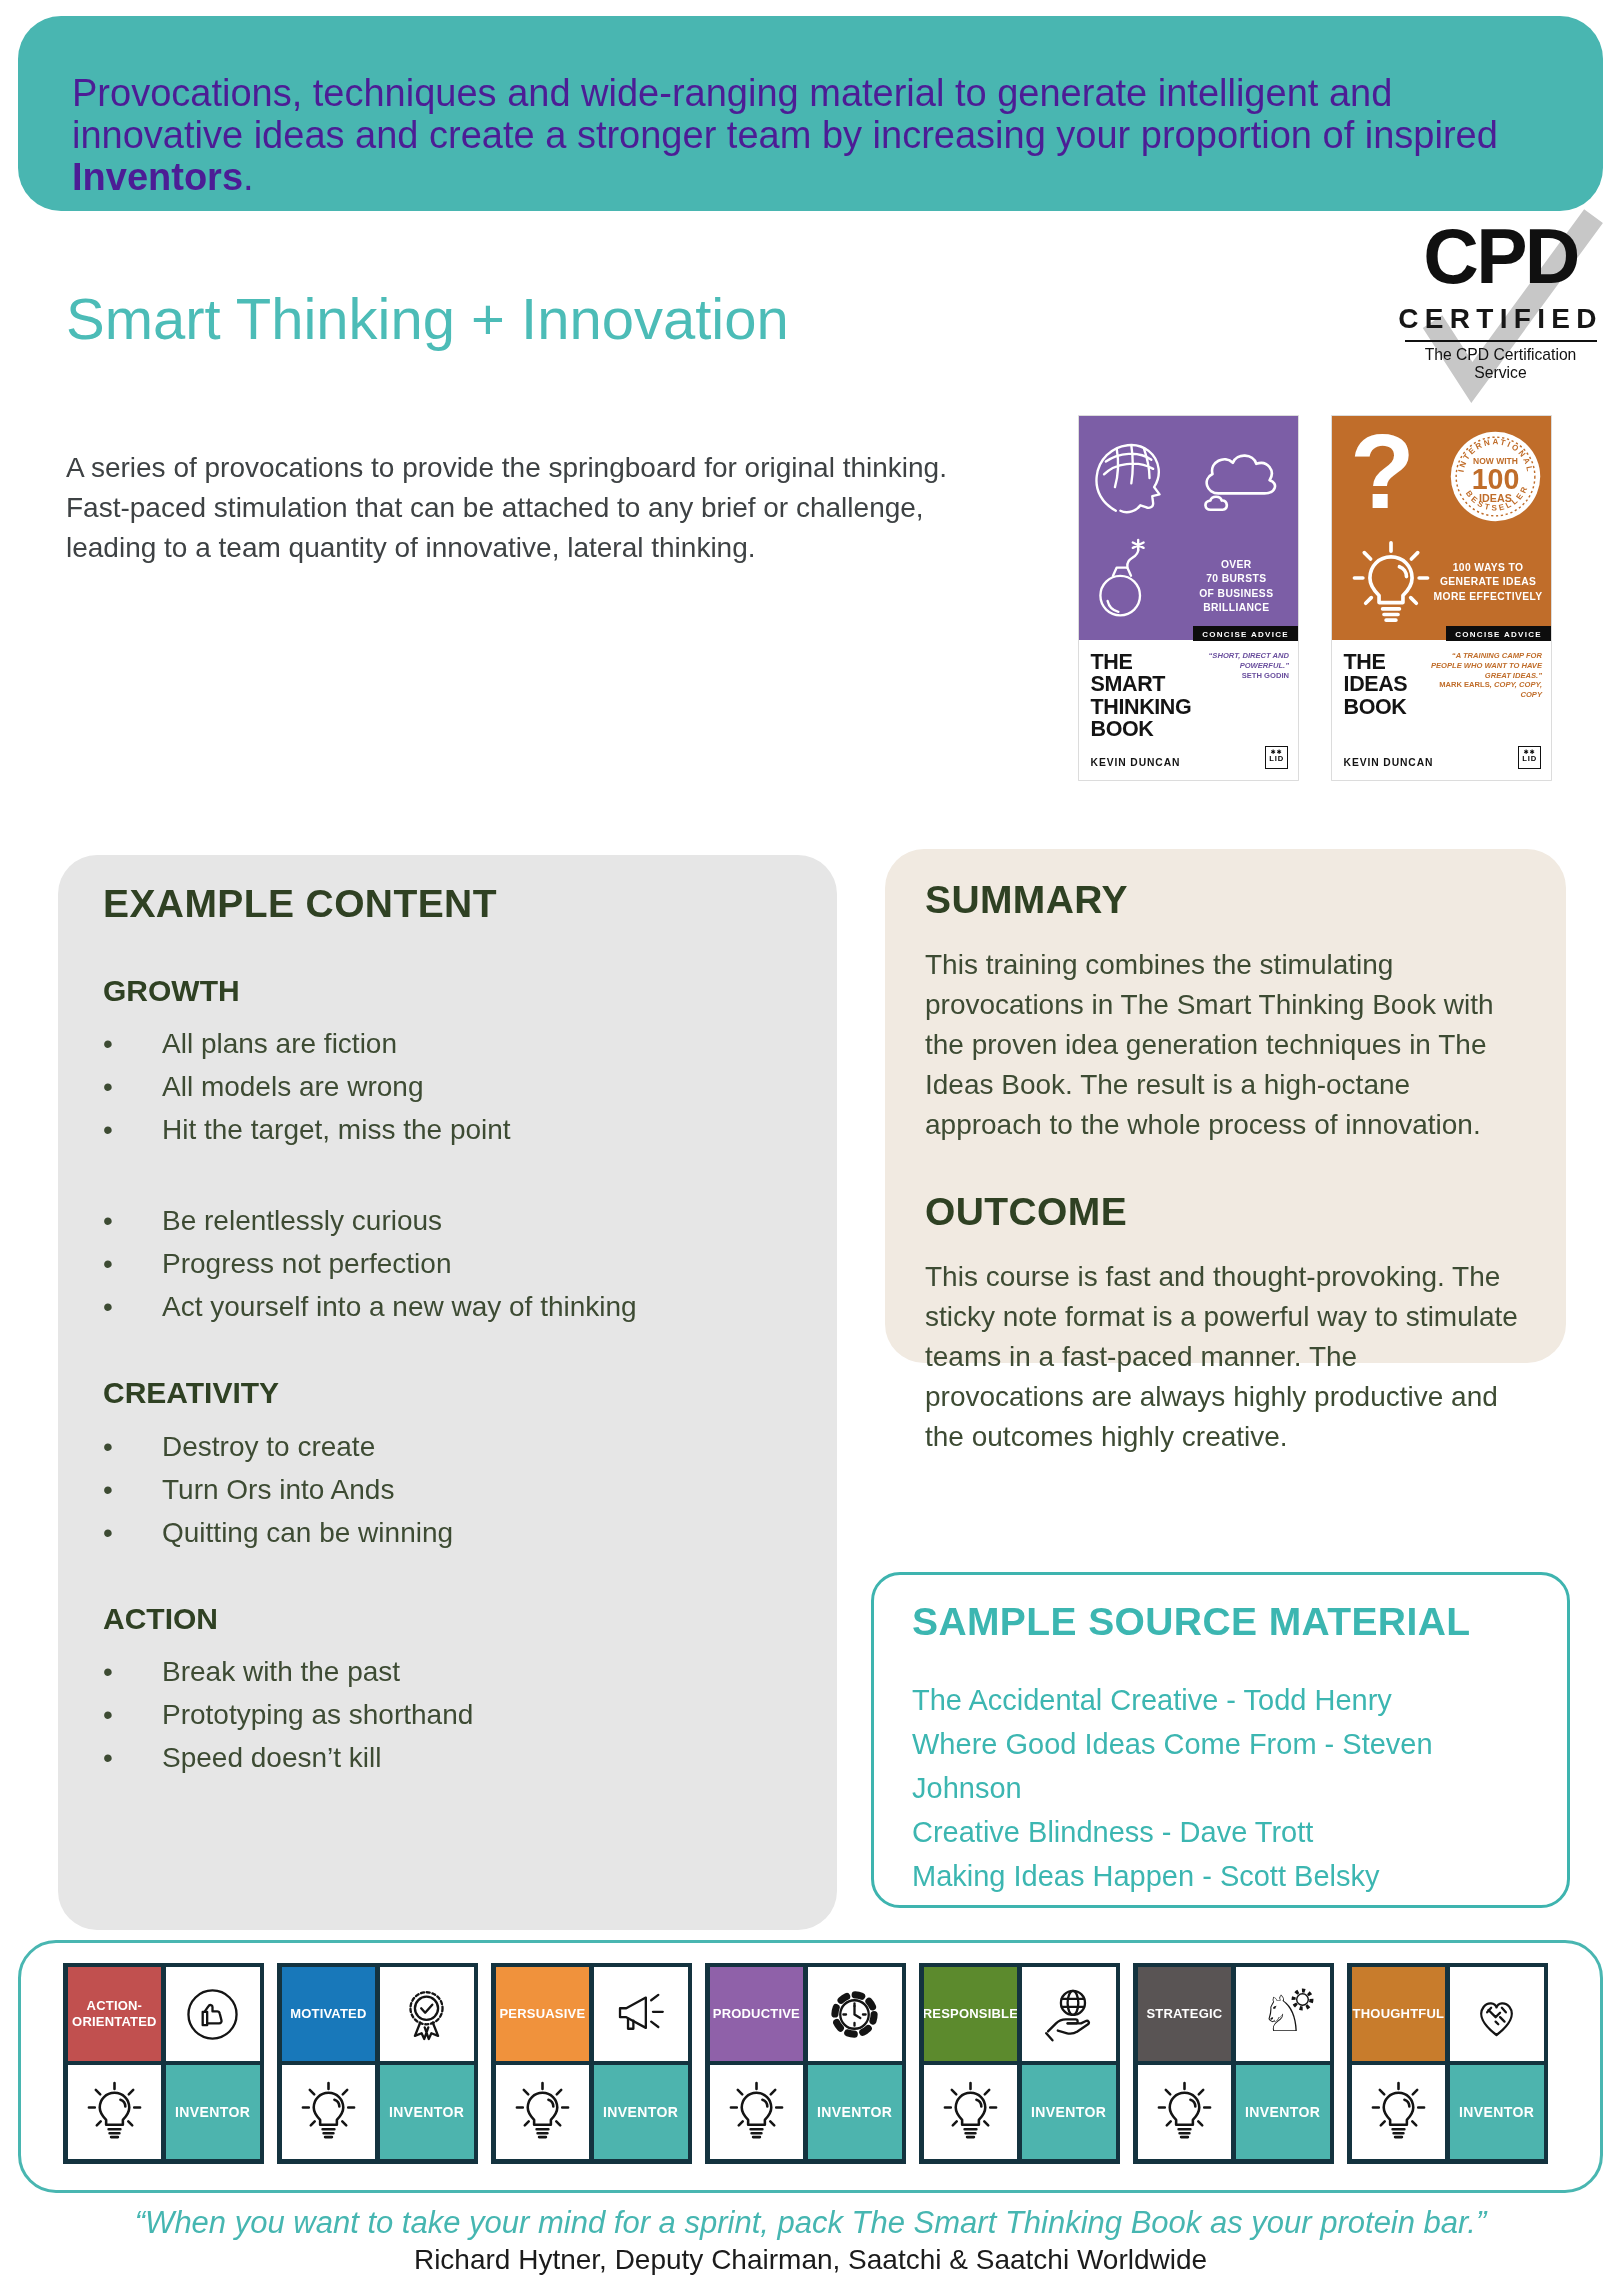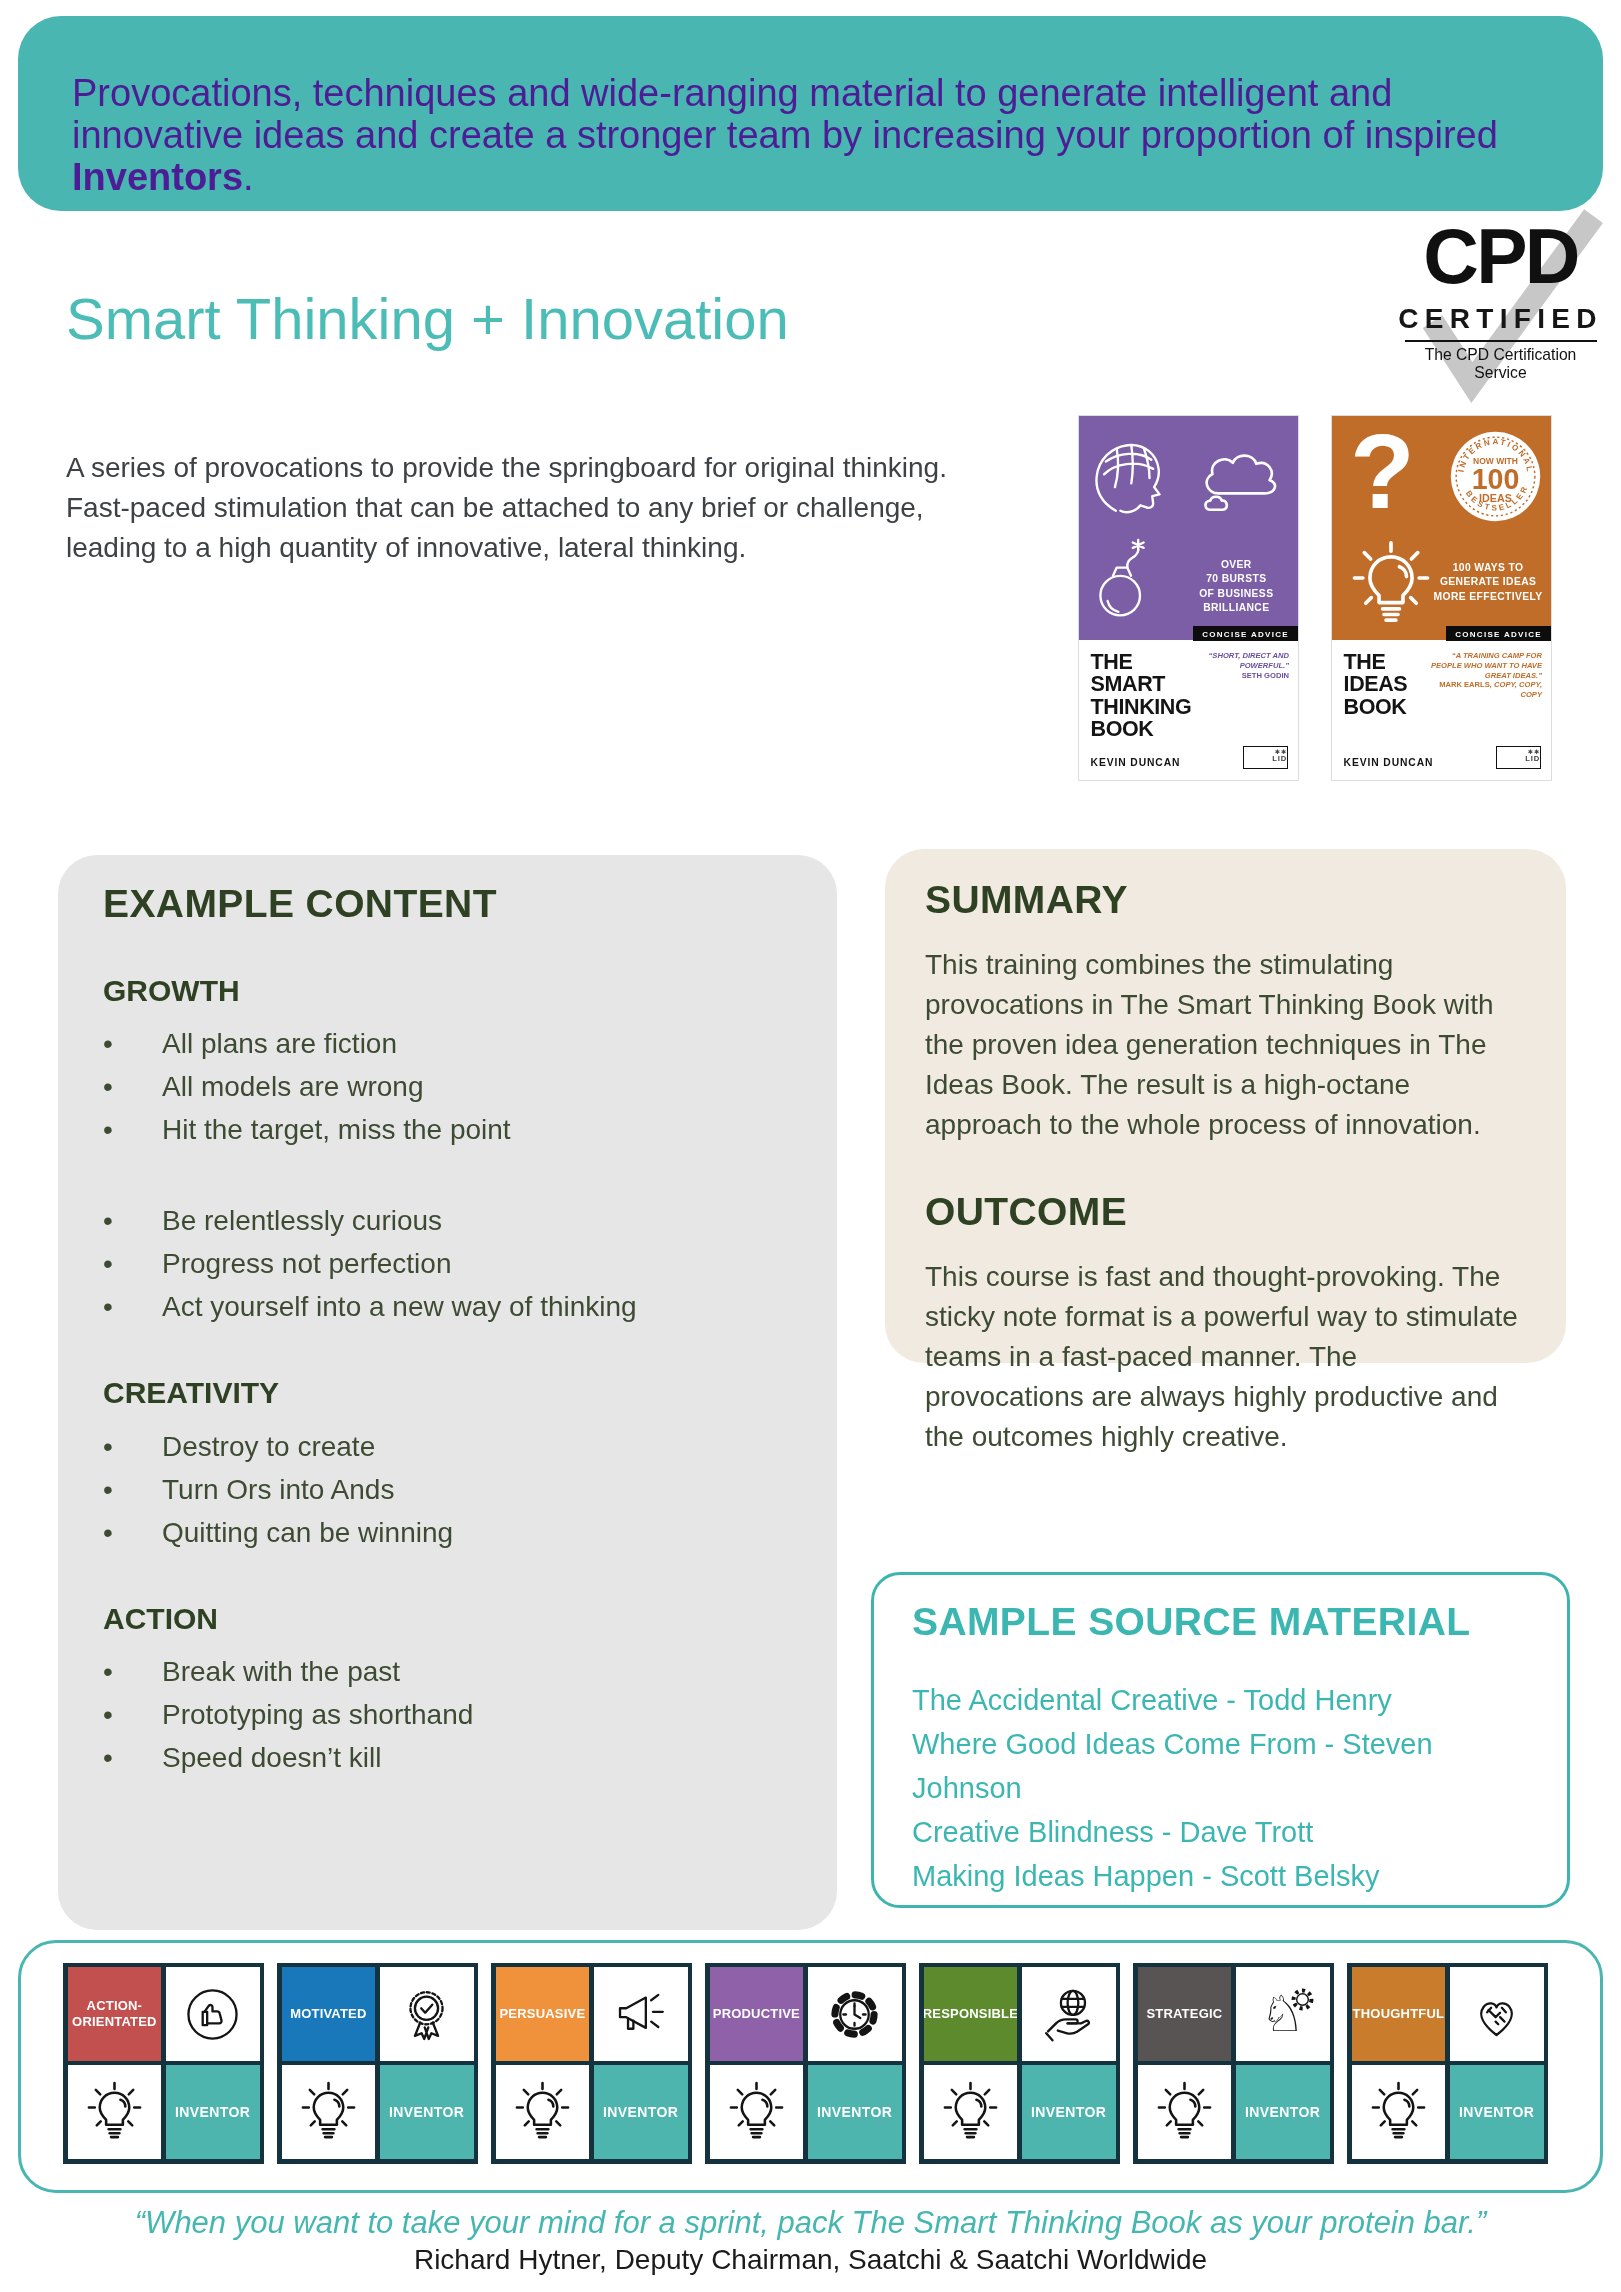--- a/index.html
+++ b/index.html
@@ -34,22 +34,22 @@
   .book .tag{position:absolute;right:0;top:210px;background:#0d0d0d;color:#fff;font-size:8px;
              font-weight:700;letter-spacing:1.3px;padding:3.6px 9px 2.7px 9px;z-index:3;}
   .book .lower{position:absolute;left:0;top:224px;right:0;bottom:0;background:#fff;}
   .book .btitle{position:absolute;left:11.6px;top:10.7px;font-size:21.5px;font-weight:800;
                 line-height:22.4px;color:#141414;letter-spacing:-0.4px;}
   .book .author{position:absolute;left:11.6px;bottom:11.6px;font-size:10.3px;font-weight:700;
                 letter-spacing:0.9px;color:#141414;}
   .book .bquote{position:absolute;right:9px;top:10.7px;width:112px;text-align:right;
                 font-size:7.6px;line-height:9.9px;font-weight:700;}
   .book .bquote .q{font-style:italic;}
-  .book .lid{position:absolute;right:9.9px;bottom:10.7px;width:45px;height:23px;border:1.8px solid #111;
-             box-sizing:border-box;text-align:right;color:#404040;}
+  .book .lid{position:absolute;right:9.9px;bottom:10.7px;width:23px;height:23px;border:1.8px solid #111;
+             box-sizing:border-box;text-align:center;color:#000000;}
   .book .lid .stars{font-size:6.3px;line-height:6.3px;letter-spacing:0.9px;margin-top:1.8px;}
   .book .lid .lidtxt{font-size:7.6px;line-height:8px;font-weight:700;letter-spacing:0.9px;}
   .cover .tagline{position:absolute;color:#fff;font-weight:700;font-size:10.3px;line-height:14.3px;
                   text-align:center;letter-spacing:0.4px;}
   .book1 .cover{background:#7c5ea6;}
   .book2 .cover{background:#c06d2a;}
   .book1{left:1079px;}
   .book2{left:1332px;}
   .book1 .bquote{color:#6a4f9e;}
   .book2 .bquote{color:#c06d2a;}
@@ -121,21 +121,21 @@
     <div class="rule"></div>
     <div class="svc">
       <div>The CPD Certification</div>
       <div>Service</div>
     </div>
   </div>
 
   <div class="intro">
       <div>A series of provocations to provide the springboard for original thinking.</div>
       <div>Fast-paced stimulation that can be attached to any brief or challenge,</div>
-      <div>leading to a high quantity of innovative, lateral thinking.</div>
+      <div>leading to a team quantity of innovative, lateral thinking.</div>
     </div>
 
   <div class="book book1">
     <div class="cover">
       <svg class="wline" style="position:absolute;left:5.4px;top:10.7px" width="91" height="91" viewBox="0 0 100 100">
         <path d="M35 92 C20 84 12 70 14 54 C16 36 30 22 48 20 C66 18 80 30 82 46 C83 54 81 60 77 66 L83 74 L75 76 L76 84 C76 88 72 90 68 88 L62 86 C58 92 48 96 40 92"></path>
         <path d="M22 52 C34 40 58 36 76 46 M24 38 C38 28 60 26 74 36 M36 24 C38 36 38 52 34 66 M52 20 C54 34 54 50 52 62 M66 24 C70 36 72 48 72 56"></path>
       </svg>
       <svg class="wline" style="position:absolute;left:109px;top:14.3px" width="102" height="86" viewBox="0 0 100 84">
         <path d="M30 62c-12 0-16-14-6-19-3-12 12-19 20-11 4-10 20-9 23 1 11-4 19 7 13 16 9 3 6 13-5 13z"></path>

